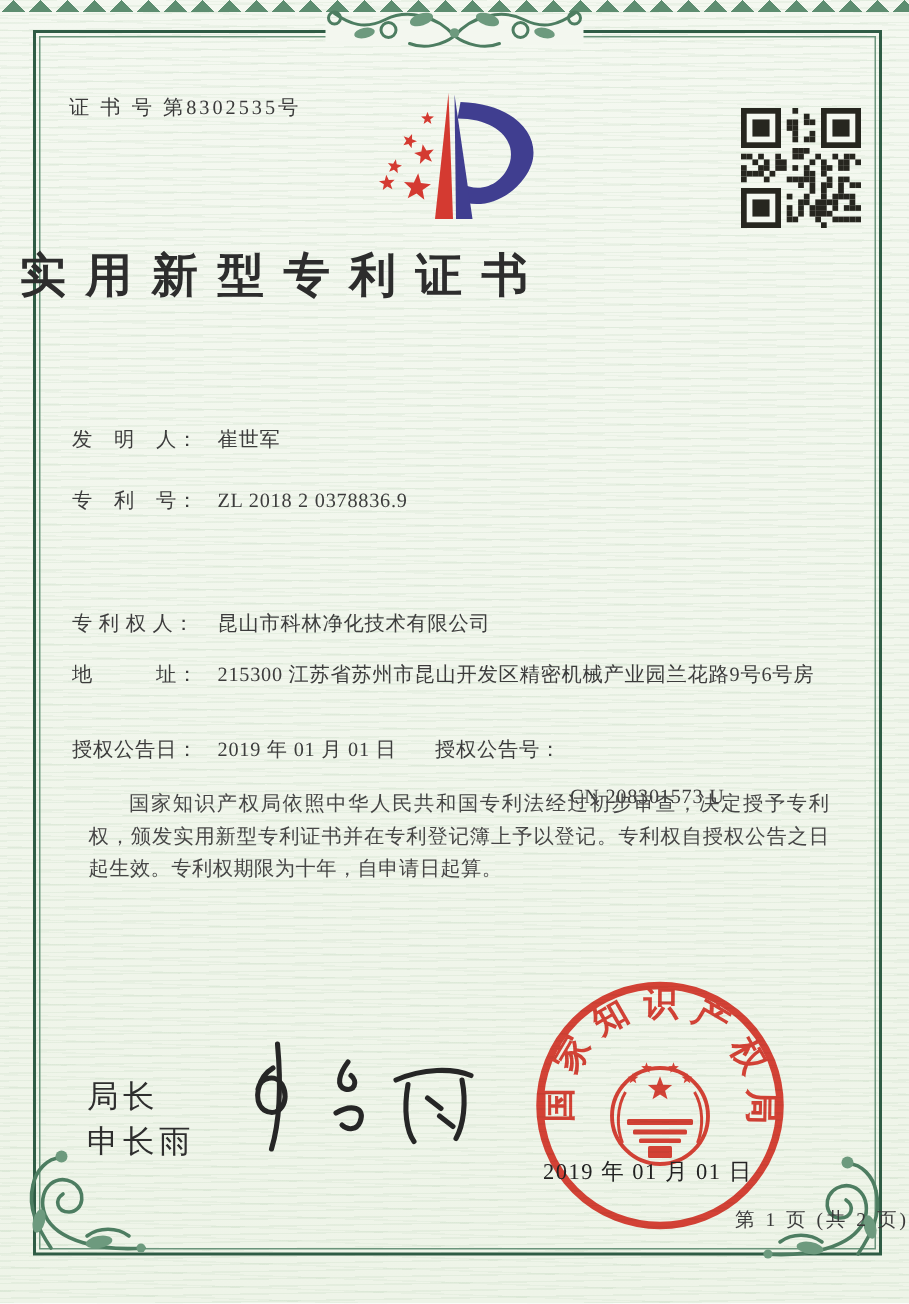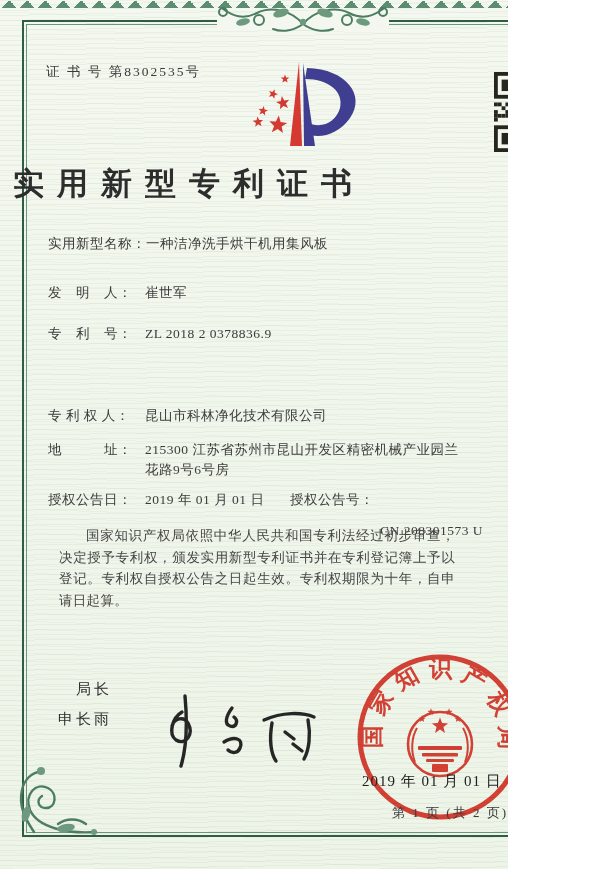--- a/index.html
+++ b/index.html
@@ -1,17 +1,17 @@
 <!DOCTYPE html>
 <html><head>
 <meta charset="utf-8">
 <style>
   html,body{margin:0;padding:0;background:#fff;}
   .page{
-    position:relative;width:508px;height:869px;overflow:hidden;
+    position:relative;width:606px;height:869px;overflow:hidden;
     background:
       repeating-linear-gradient(179deg, rgba(130,175,130,.10) 0 1px, transparent 1px 5px),
       repeating-linear-gradient(2deg, rgba(130,175,130,.07) 0 1px, transparent 1px 8px),
       linear-gradient(#f4f8f0,#eef4e8);
     font-family:"Liberation Serif","DejaVu Serif",serif;
     color:#3c3c3c;
   }
   .zigzag{
     position:absolute;top:0;left:0;right:0;height:8px;
     background:conic-gradient(from 135deg at 50% 0%, #5d8d70 0 90deg, transparent 90deg 360deg);
@@ -40,21 +40,21 @@
   .row .lbl{flex:0 0 97px;letter-spacing:.5px;white-space:nowrap;}
   .row .val{letter-spacing:.5px;}
   .r1{top:234px}.r2{top:283px}.r3{top:324px}.r4{top:365px}.r5{top:406px}
   .r6{top:440px}.r6 .val{max-width:408px;}
   .r7{top:490px}
   .r7 .lbl2{position:absolute;left:242px;white-space:nowrap;letter-spacing:.5px;}
   .r7 .val2{position:absolute;left:332px;white-space:nowrap;letter-spacing:.5px;margin-top:31px;}
   .paras{position:absolute;left:48px;right:42px;top:514px;font-size:13.5px;line-height:21.5px;
     text-align:justify;color:#464646;letter-spacing:.3px;}
   .paras p{margin:11px;text-indent:2em;}
-  .officer{position:absolute;left:58px;top:674px;font-size:15px;letter-spacing:3px;line-height:30px;color:#2e2e2e;text-align:right;}
+  .officer{position:absolute;left:58px;top:716px;font-size:21px;letter-spacing:3px;line-height:30px;color:#2e2e2e;}
   .signature{position:absolute;left:148px;top:690px;width:172px;height:80px;}
   .seal{position:absolute;left:353px;top:650px;width:174px;height:174px;mix-blend-mode:multiply;opacity:.93;}
   .seal-date{position:absolute;left:362px;top:772px;font-size:15px;letter-spacing:1px;color:#222;z-index:3;}
   .page-footer{position:absolute;left:0;right:0;top:804px;text-align:right;font-size:13px;letter-spacing:2px;color:#3a3a3a;}
   .back-note{position:absolute;left:0;right:0;top:843px;text-align:center;font-size:13px;letter-spacing:3px;color:#4a4a4a;}
   svg{display:block}
 </style>
 </head>
 <body>
 
@@ -249,24 +249,20 @@
       <rect x="60.95238095238095" y="72.38095238095238" width="3.8095238095238093" height="3.8095238095238093" fill="#26261f"></rect>
       <rect x="64.76190476190476" y="72.38095238095238" width="3.8095238095238093" height="3.8095238095238093" fill="#26261f"></rect>
       <rect x="68.57142857142857" y="72.38095238095238" width="3.8095238095238093" height="3.8095238095238093" fill="#26261f"></rect>
       <rect x="72.38095238095238" y="72.38095238095238" width="3.8095238095238093" height="3.8095238095238093" fill="#26261f"></rect>
       <rect x="76.19047619047619" y="72.38095238095238" width="3.8095238095238093" height="3.8095238095238093" fill="#26261f"></rect>
       <rect x="53.33333333333333" y="76.19047619047619" width="3.8095238095238093" height="3.8095238095238093" fill="#26261f"></rect>
     </svg>
 
   <div class="title">实用新型专利证书</div>
 
-  <div class="row r1">
-    <span class="lbl">实用新型名称：</span>
-    <span class="val">一种洁净洗手烘干机用集风板</span>
-  </div>
   <div class="row r2">
     <span class="lbl">发　明　人：</span>
     <span class="val">崔世军</span>
   </div>
   <div class="row r3">
     <span class="lbl">专　利　号：</span>
     <span class="val">ZL 2018 2 0378836.9</span>
   </div>
   <div class="row r5">
     <span class="lbl">专 利 权 人：</span>

